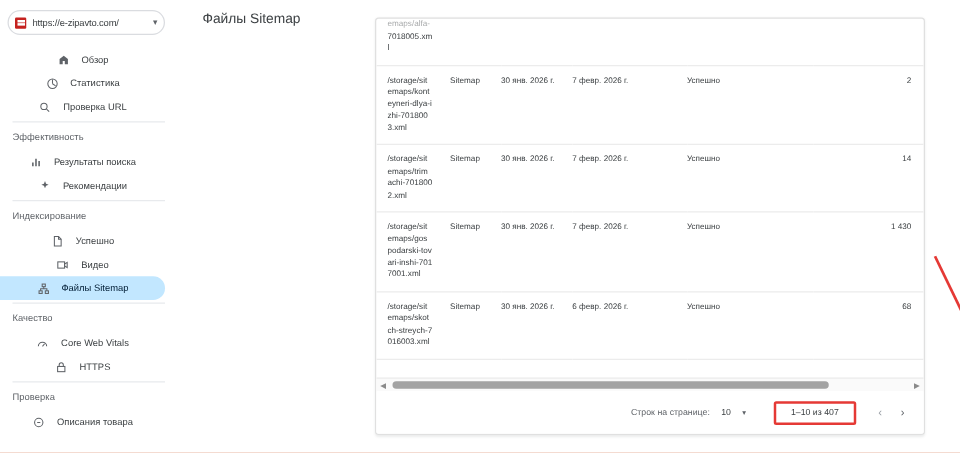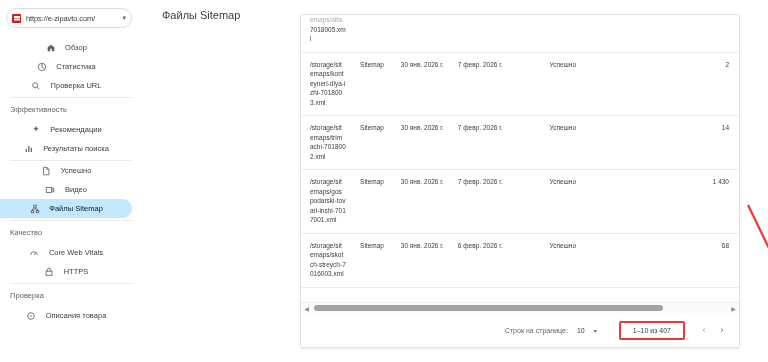--- a/index.html
+++ b/index.html
@@ -236,37 +236,38 @@
         <span class="ni-label">Проверка URL</span>
       </div>
     </div>
     <div class="nav-divider"></div>
 
     <div class="nav-group">
       <div class="nav-section-title">Эффективность</div>
       <div class="nav-item">
         <span class="ni-icon">
           <svg viewBox="0 0 24 24" fill="currentColor">
+              <path d="M4 19h3v-7H4zm6 0h3V5h-3zm6 0h3v-10h-3z"></path>
+            </svg>
+        </span>
+        <span class="ni-label">Результаты поиска</span>
+      </div>
+      <div class="nav-item">
+        <span class="ni-icon">
+          <svg viewBox="0 0 24 24" fill="currentColor">
               <path d="M12 2l2 5 5 2-5 2-2 5-2-5-5-2 5-2z"></path>
             </svg>
         </span>
         <span class="ni-label">Рекомендации</span>
       </div>
-      <div class="nav-item">
-        <span class="ni-icon">
-          <svg viewBox="0 0 24 24" fill="currentColor">
-              <path d="M4 19h3v-7H4zm6 0h3V5h-3zm6 0h3v-10h-3z"></path>
-            </svg>
-        </span>
-        <span class="ni-label">Результаты поиска</span>
-      </div>
     </div>
     <div class="nav-divider"></div>
 
     <div class="nav-group">
+      <div class="nav-section-title">Индексирование</div>
       <div class="nav-item">
         <span class="ni-icon">
           <svg viewBox="0 0 24 24" fill="none" stroke="currentColor" stroke-width="2">
               <path d="M6 3h8l5 5v13H6z"></path>
               <path d="M14 3v5h5"></path>
             </svg>
         </span>
         <span class="ni-label">Успешно</span>
       </div>
       <div class="nav-item">

